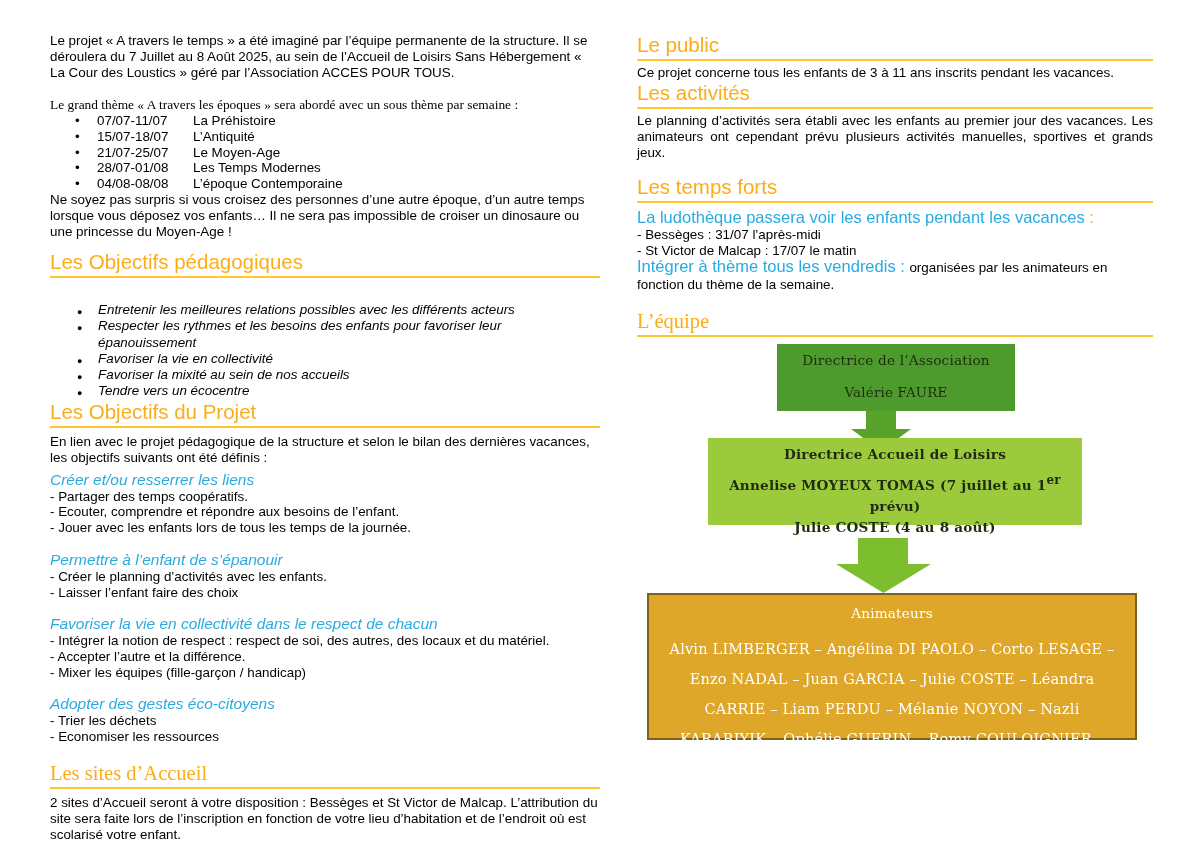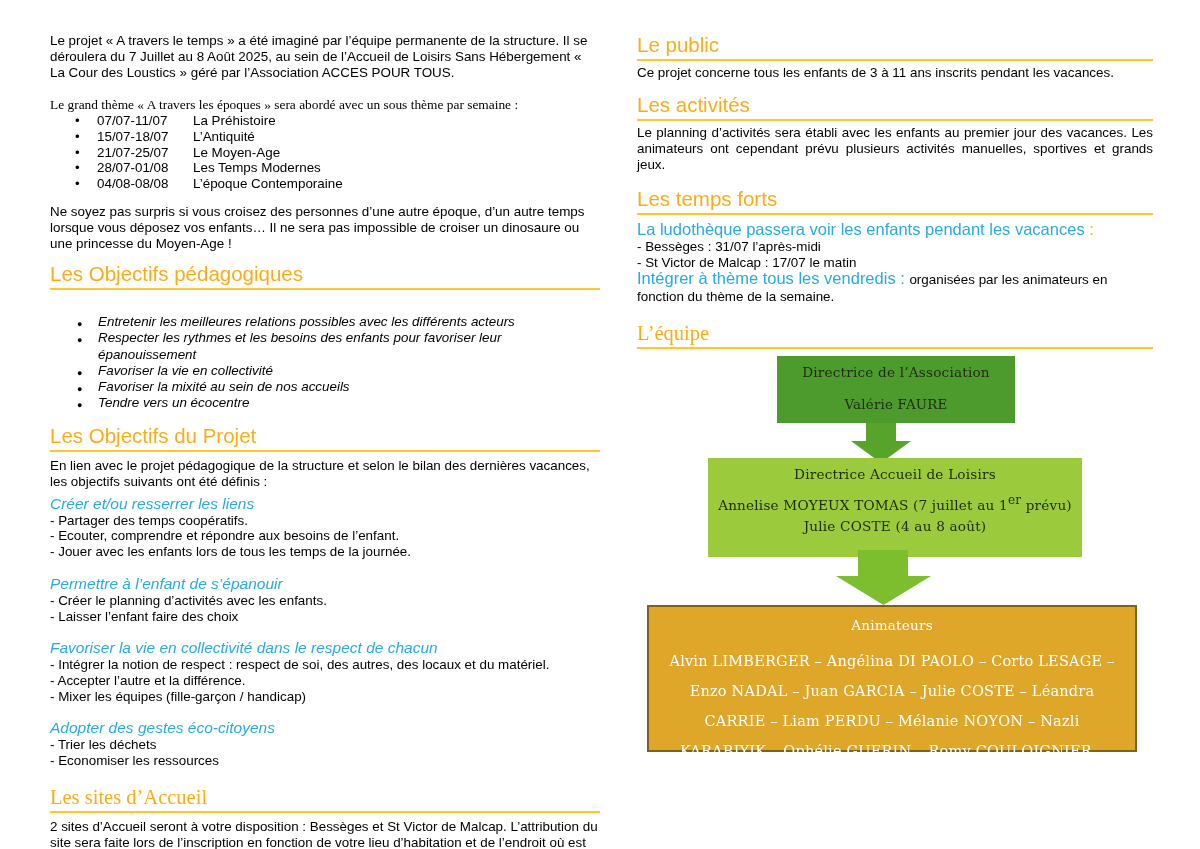--- a/index.html
+++ b/index.html
@@ -21,21 +21,21 @@
   p{line-height:16px;}
   .just{text-align:justify;}
   h2.section{
     font-size:20.5px; font-weight:400; color:var(--heading-orange);
     line-height:24px; border-bottom:2px solid var(--rule-gold); padding-bottom:2px;
   }
   h3.sub{
     font-size:15.5px; font-weight:400; color:var(--subhead-blue); line-height:19px;font-style:italic;
   }
   .mt4{margin-top:4px;} .mt6{margin-top:6px;} .mt8{margin-top:24px;}
-  .mt10{margin-top:10px;} .mt12{margin-top:12px;} .mt14{margin-top:14px;} .mt16{margin-top:16px;font-family:Liberation Serif, serif;}
+  .mt10{margin-top:10px;} .mt12{} .mt14{margin-top:14px;} .mt16{margin-top:16px;font-family:Liberation Serif, serif;}
   
   .week-row{display:flex; padding-left:25px; line-height:15.8px;}
   .week-bullet{width:22px;} .week-bullet::before{content:"\2022";}
   .week-dates{width:96px;}
   
   .obj-item{padding-left:48px; text-indent:0; position:relative; font-style:italic; line-height:16.3px;}
   .obj-item::before{content:"\25CF"; font-style:normal; font-size:9px; position:absolute; left:27px; top:2px;}
   
   .dash-item{padding-left:13px; text-indent:-13px; line-height:15.7px;}
   .dash-item::before{content:"-  ";}
@@ -43,21 +43,21 @@
   .ludo-head{font-size:16.5px; line-height:20px; color:var(--subhead-blue);}
   .ludo-colon{color:var(--heading-orange);}
   .journees{line-height:17px;}
   .journees .blue{font-size:16.5px; color:var(--subhead-blue);}
   
   .org{position:relative; margin-top:7px; height:400px;
        font-family:"DejaVu Serif", serif; color:var(--box-text-dark); letter-spacing:0.2px;}
   .org-box{position:absolute; text-align:center;}
   .box1{left:140px; top:0; width:238px; height:67px; background:var(--box1-green); padding-top:8px;}
   .box1 .name{margin-top:17px;}
-  .box2{left:71px; top:102px; width:374px; height:99px; background:var(--box2-green); padding-top:8px; font-size:13.6px;}
+  .box2{left:71px; top:94px; width:374px; height:87px; background:var(--box2-green); padding-top:8px; font-size:13.6px;font-weight:bold;}
   .box2 .names{margin-top:13px; line-height:21px;}
   .box3{left:10px; top:249px; width:490px; height:147px; background:var(--box3-gold);
         border:2px solid var(--box3-border); color:var(--box3-text); padding:10px 13px 0 13px;}
   .box3 .names{margin-top:13px; font-size:14.5px; line-height:30px;}
   .org-box .role{font-size:13.6px;}
   .arrow{position:absolute;}
   .arrow1{left:214px; top:67px;}
   .arrow2{left:199px; top:194px;}
   sup{font-size:12px; vertical-align:super; line-height:0;}
 </style>

